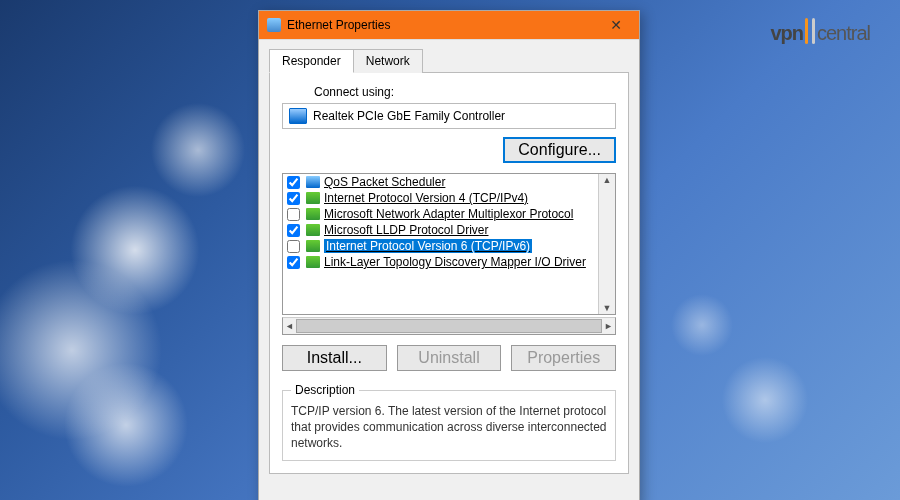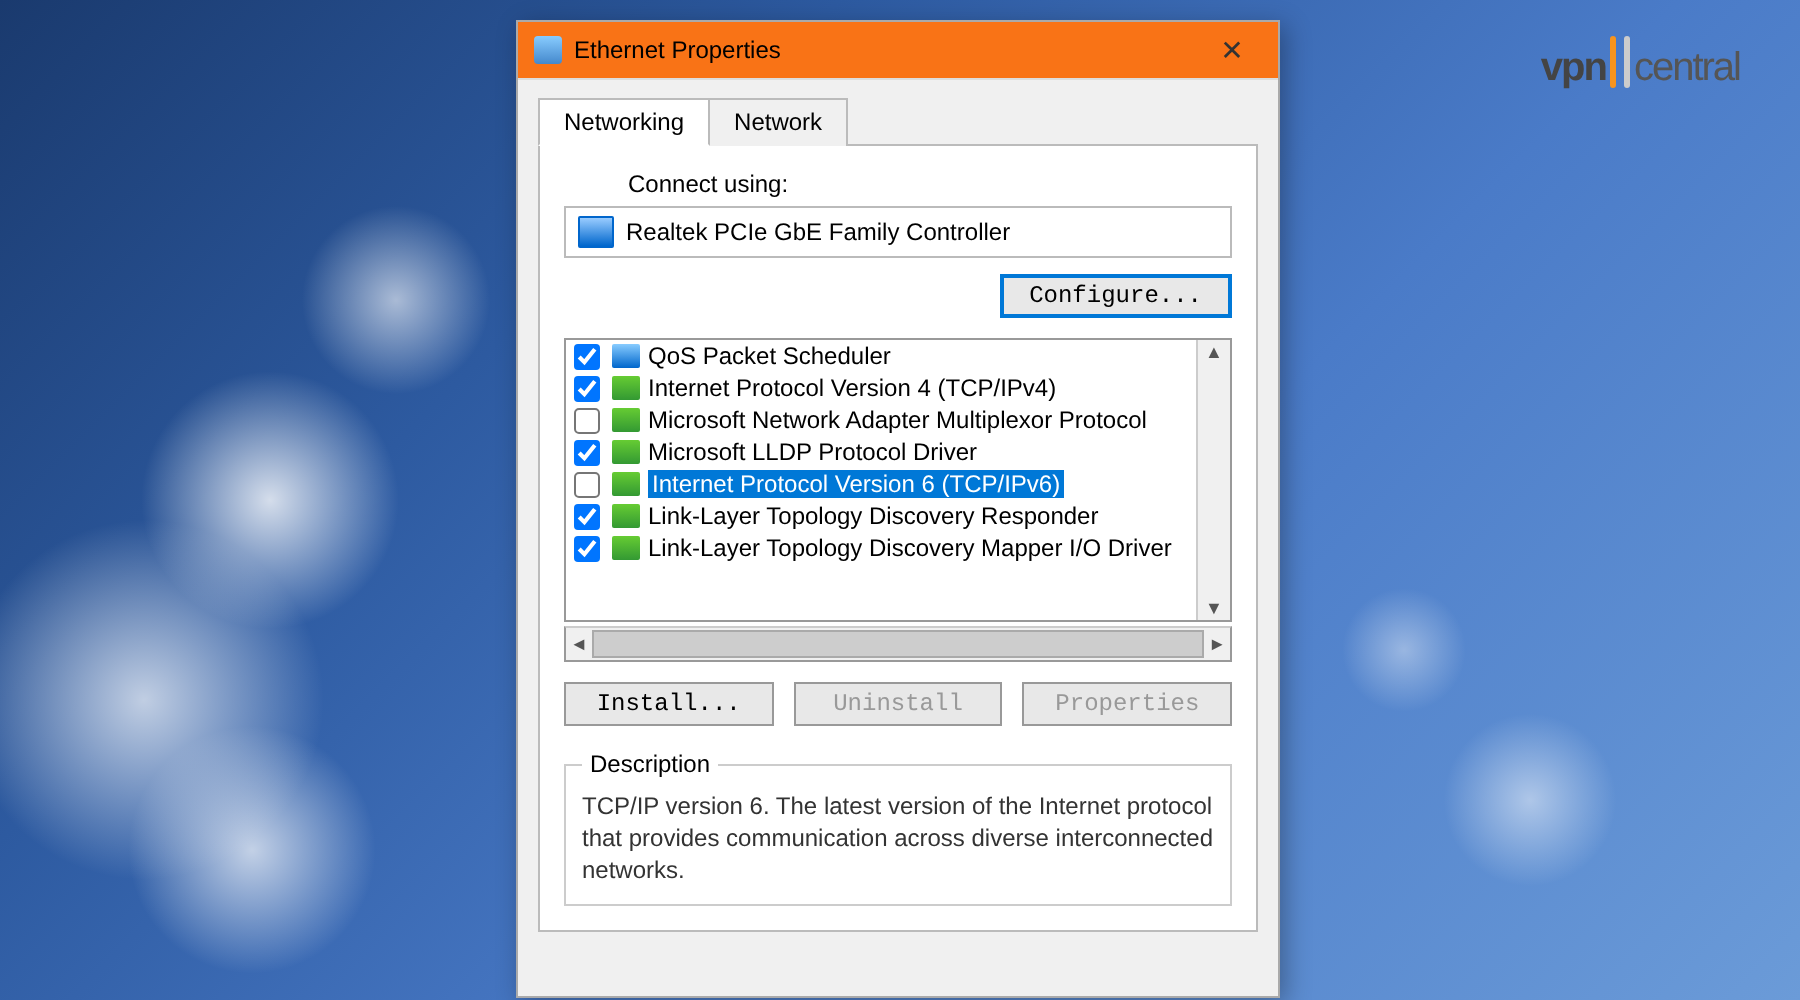--- a/index.html
+++ b/index.html
@@ -77,22 +77,22 @@
     display:flex;
     align-items:center;
     gap:6px;
     margin-bottom:8px;
   }
   .aicon { width:16px;height:14px;background:linear-gradient(#9cf,#06c);border:1px solid #06c;border-radius:1px;}
   .btn {
     border:1px solid #999;
     background:#e8e8e8;
     padding:3px 14px;
-    font-family:Liberation Mono, monospace;
-    font-size:12px;
+    font-family:Liberation Sans, sans-serif;
+    font-size:16px;
     cursor:pointer;
     min-width:70px;
   }
   .btn.primary-outline { border:2px solid #0078d7; padding:2px 13px;}
   .btn:disabled, .btn.disabled { color:#999; cursor:default;}
   .right { text-align:right; margin-bottom:10px;}
   .listframe {
     border:1px solid #999;
     background:#fff;
     height:140px;
@@ -101,20 +101,21 @@
     margin-bottom:2px;
   }
   .listinner {
     position:absolute; left:0; top:0; right:16px; bottom:0;
     overflow:hidden;
   }
   .item {
     display:flex; align-items:center; gap:4px;
     padding:1px 4px;
     white-space:nowrap;
+    text-decoration:underline;
   }
   .item input[type=checkbox]{ margin:0 2px 0 0;}
   .iicon{
     width:14px;height:12px;
     background:linear-gradient(#6c3,#393);
     border-radius:1px;
     flex-shrink:0;
   }
   .iicon.blue{ background:linear-gradient(#8cf,#06c);}
   .item.selected .txt{ background:#0078d7;color:#fff; padding:0 2px;}
@@ -152,21 +153,21 @@
 </div>
 
 <div class="dialog">
   <div class="titlebar">
     <div class="ticon"></div>
     <div class="title">Ethernet Properties</div>
     <div class="close">✕</div>
   </div>
   <div class="body">
     <div class="tabs">
-      <div class="tab active">Networking</div>
+      <div class="tab active">Responder</div>
       <div class="tab">Network</div>
     </div>
     <div class="tabpanel">
       <div class="label">Connect using:</div>
       <div class="adapter-box">
         <div class="aicon"></div>
         <div>Realtek PCIe GbE Family Controller</div>
       </div>
       <div class="right">
         <button class="btn primary-outline">Configure...</button>
@@ -190,25 +191,20 @@
             </div>
             <div class="item">
               <input type="checkbox" checked="" style="">
               <div class="iicon"></div>
               <span class="txt">Microsoft LLDP Protocol Driver</span>
             </div>
             <div class="item selected">
               <input type="checkbox" style="">
               <div class="iicon"></div>
               <span class="txt">Internet Protocol Version 6 (TCP/IPv6)</span>
-            </div>
-            <div class="item">
-              <input type="checkbox" checked="" style="">
-              <div class="iicon"></div>
-              <span class="txt">Link-Layer Topology Discovery Responder</span>
             </div>
             <div class="item">
               <input type="checkbox" checked="" style="">
               <div class="iicon"></div>
               <span class="txt">Link-Layer Topology Discovery Mapper I/O Driver</span>
             </div>
           </div>
         <div class="vscroll">
           <div class="arrow">▲</div>
           <div class="arrow">▼</div>

